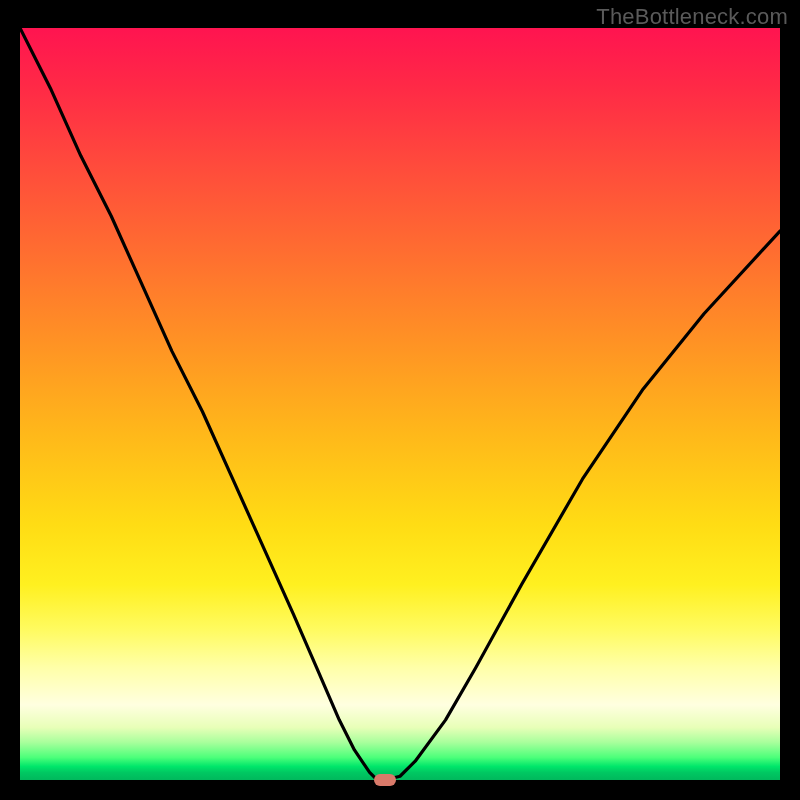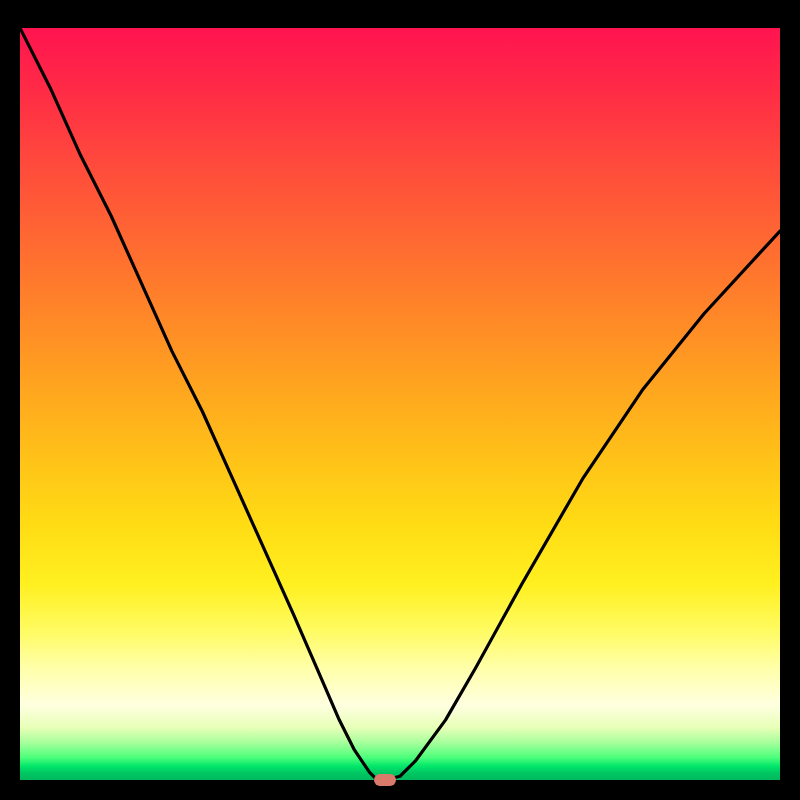--- a/index.html
+++ b/index.html
@@ -71,20 +71,21 @@
     border-radius: 6px;
     background: #d97a6a;
     z-index: 4;
     transform: translate(-50%, -50%);
   }
 </style>
 </head>
 <body>
 
 <div class="frame">
+  <div class="watermark">TheBottleneck.com</div>
 
   <div class="plot-area">
     <svg class="curve" viewBox="0 0 760 752" preserveAspectRatio="none">
       <path d="M0.00 0.00 L30.40 60.16 L60.80 127.84 L91.20 188.00 L121.60 255.68 L152.00 323.36 L182.40 383.52 L212.80 451.20 L243.20 518.88 L273.60 586.56 L296.40 639.20 L319.20 691.84 L334.40 721.92 L349.60 744.48 L357.20 752.00 L364.80 752.00 L380.00 748.24 L395.20 733.20 L425.60 691.84 L456.00 639.20 L501.60 556.48 L562.40 451.20 L623.20 360.96 L684.00 285.76 L760.00 203.04" fill="none" stroke="#000000" stroke-width="3.2" stroke-linejoin="round" stroke-linecap="round"></path>
     </svg>
     <div class="marker" style="left: 364.8px; top: 752px; background: rgb(217, 122, 106);"></div>
   </div>
 </div>
 
 </body></html>

